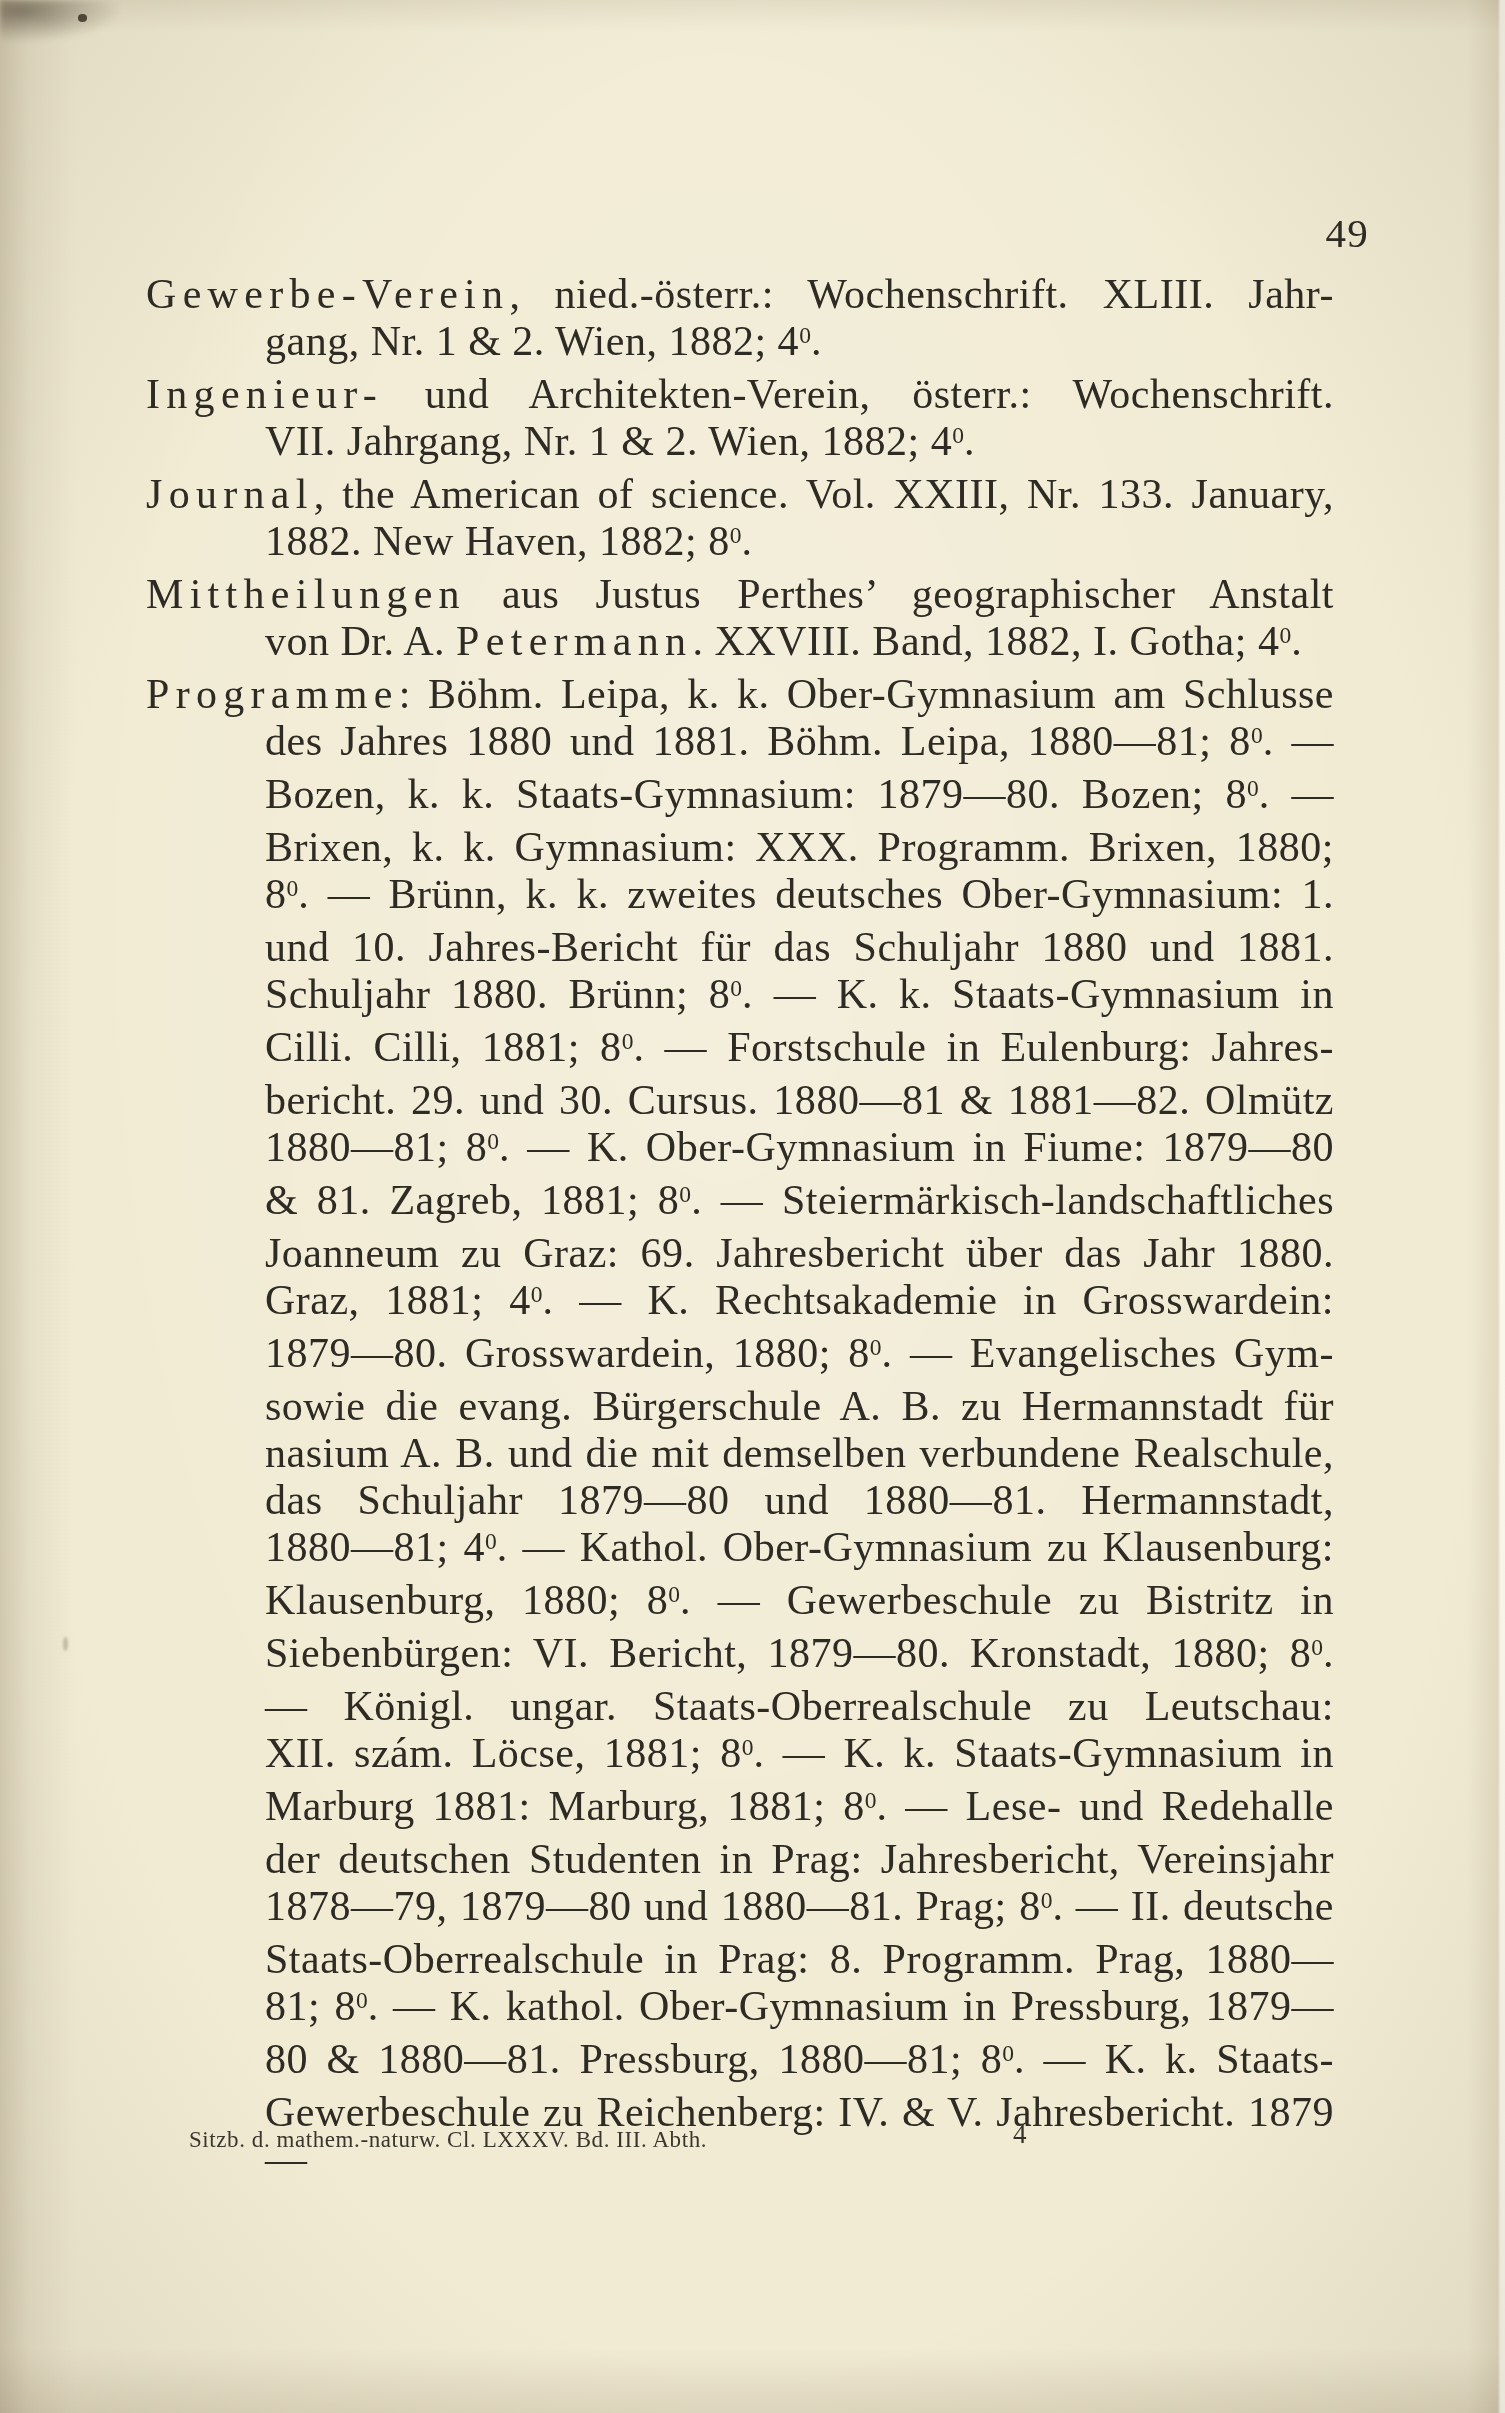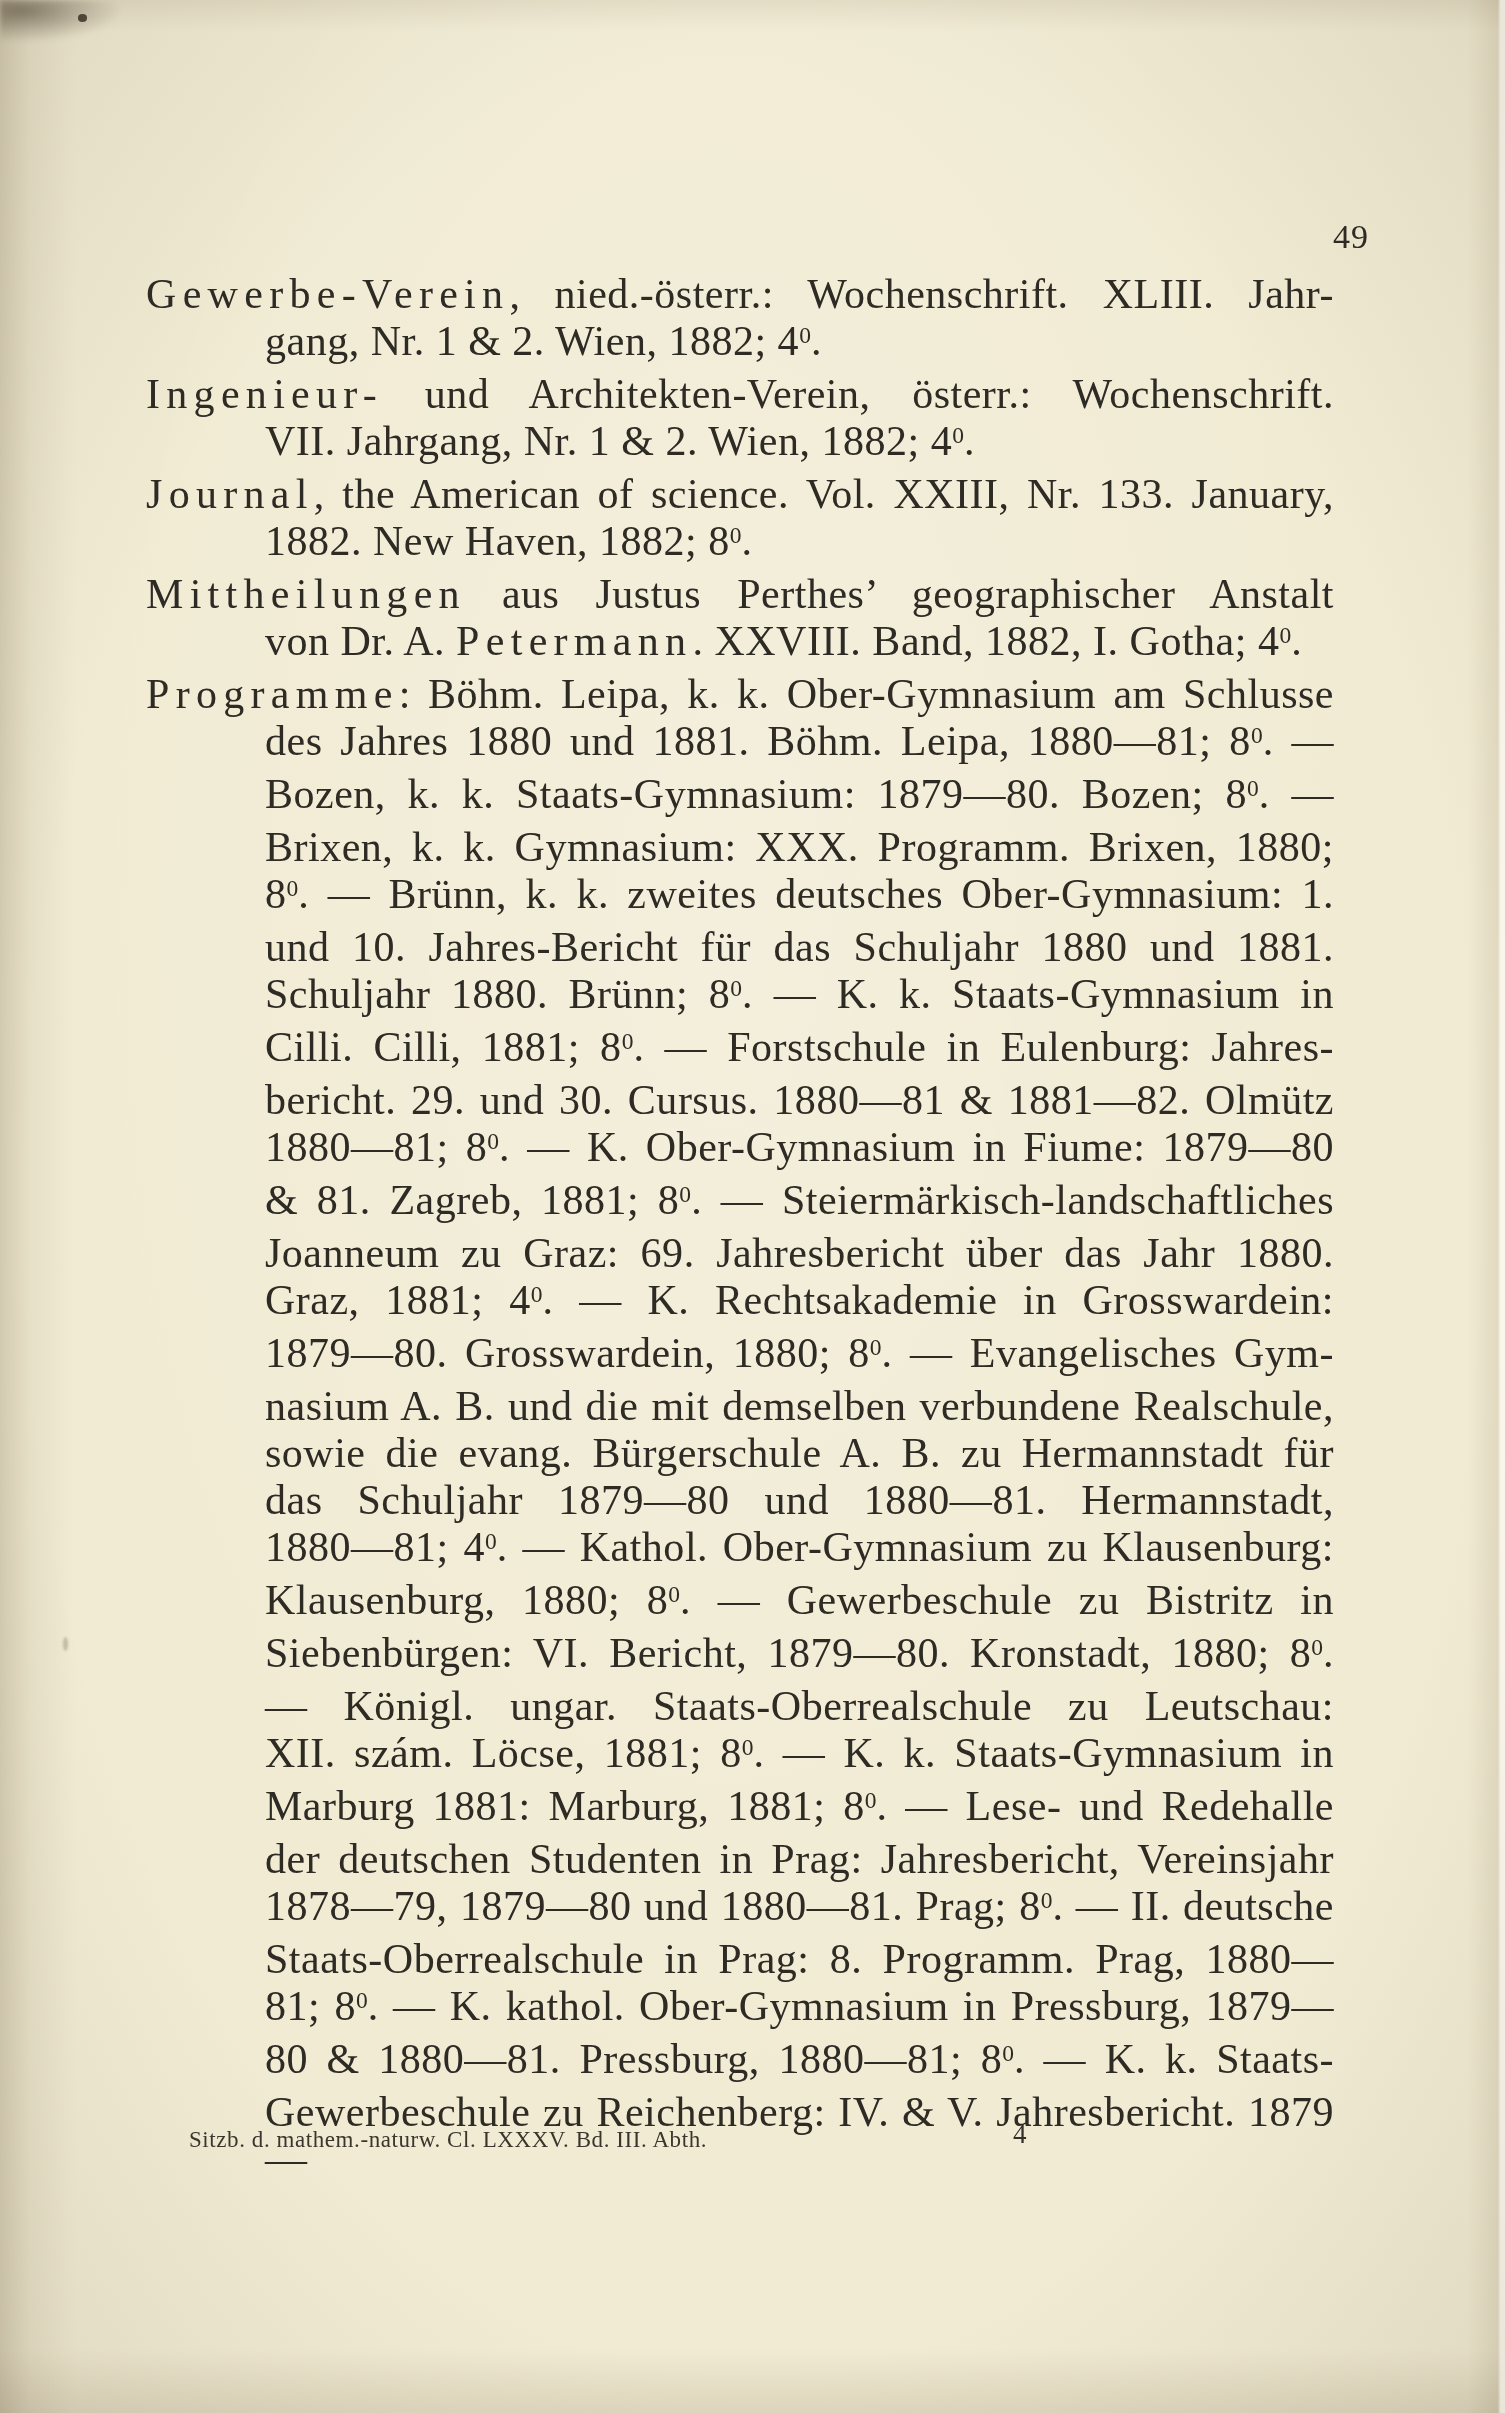--- a/index.html
+++ b/index.html
@@ -34,22 +34,22 @@
   }
   .speck-1 {
     position: absolute; left: 78px; top: 14px; width: 8.6px; height: 7.5px;
     border-radius: 50%; background: rgba(40,32,22,0.75); filter: blur(0.5px);
   }
   .speck-2 {
     position: absolute; left: 63px; top: 1637px; width: 5.4px; height: 14px;
     border-radius: 50%; background: rgba(70,58,38,0.25); filter: blur(1.1px);
   }
   .page-number {
-    position: absolute; top: 218px; right: 136px;
-    font-size: 34px; letter-spacing: 0.03em;
+    position: absolute; top: 209px; right: 136px;
+    font-size: 41px; letter-spacing: 0.03em;
   }
   .text-block {
     position: absolute; left: 146px; top: 271px; width: 1188px;
   }
   .line {
     font-size: 42px;
     line-height: 47px;
     width: 100%;
     box-sizing: border-box;
     letter-spacing: 0.012em;
@@ -103,22 +103,22 @@
       <div class="line indent just"><span>8</span><span class="sup">0</span><span>. — Brünn, k. k. zweites deutsches Ober-Gymnasium: 1.</span></div>
       <div class="line indent just"><span>und 10. Jahres-Bericht für das Schuljahr 1880 und 1881.</span></div>
       <div class="line indent just"><span>Schuljahr 1880. Brünn; 8</span><span class="sup">0</span><span>. — K. k. Staats-Gymnasium in</span></div>
       <div class="line indent just"><span>Cilli. Cilli, 1881; 8</span><span class="sup">0</span><span>. — Forstschule in Eulenburg: Jahres-</span></div>
       <div class="line indent just"><span>bericht. 29. und 30. Cursus. 1880—81 &amp; 1881—82. Olmütz</span></div>
       <div class="line indent just"><span>1880—81; 8</span><span class="sup">0</span><span>. — K. Ober-Gymnasium in Fiume: 1879—80</span></div>
       <div class="line indent just"><span>&amp; 81. Zagreb, 1881; 8</span><span class="sup">0</span><span>. — Steiermärkisch-landschaftliches</span></div>
       <div class="line indent just"><span>Joanneum zu Graz: 69. Jahresbericht über das Jahr 1880.</span></div>
       <div class="line indent just"><span>Graz, 1881; 4</span><span class="sup">0</span><span>. — K. Rechtsakademie in Grosswardein:</span></div>
       <div class="line indent just"><span>1879—80. Grosswardein, 1880; 8</span><span class="sup">0</span><span>. — Evangelisches Gym-</span></div>
+      <div class="line indent just"><span>sowie die evang. Bürgerschule A. B. zu Hermannstadt für</span></div>
       <div class="line indent just"><span>nasium A. B. und die mit demselben verbundene Realschule,</span></div>
-      <div class="line indent just"><span>sowie die evang. Bürgerschule A. B. zu Hermannstadt für</span></div>
       <div class="line indent just"><span>das Schuljahr 1879—80 und 1880—81. Hermannstadt,</span></div>
       <div class="line indent just"><span>1880—81; 4</span><span class="sup">0</span><span>. — Kathol. Ober-Gymnasium zu Klausenburg:</span></div>
       <div class="line indent just"><span>Klausenburg, 1880; 8</span><span class="sup">0</span><span>. — Gewerbeschule zu Bistritz in</span></div>
       <div class="line indent just"><span>Siebenbürgen: VI. Bericht, 1879—80. Kronstadt, 1880; 8</span><span class="sup">0</span><span>.</span></div>
       <div class="line indent just"><span>— Königl. ungar. Staats-Oberrealschule zu Leutschau:</span></div>
       <div class="line indent just"><span>XII. szám. Löcse, 1881; 8</span><span class="sup">0</span><span>. — K. k. Staats-Gymnasium in</span></div>
       <div class="line indent just"><span>Marburg 1881: Marburg, 1881; 8</span><span class="sup">0</span><span>. — Lese- und Redehalle</span></div>
       <div class="line indent just"><span>der deutschen Studenten in Prag: Jahresbericht, Vereinsjahr</span></div>
       <div class="line indent just"><span>1878—79, 1879—80 und 1880—81. Prag; 8</span><span class="sup">0</span><span>. — II. deutsche</span></div>
       <div class="line indent just"><span>Staats-Oberrealschule in Prag: 8. Programm. Prag, 1880—</span></div>

